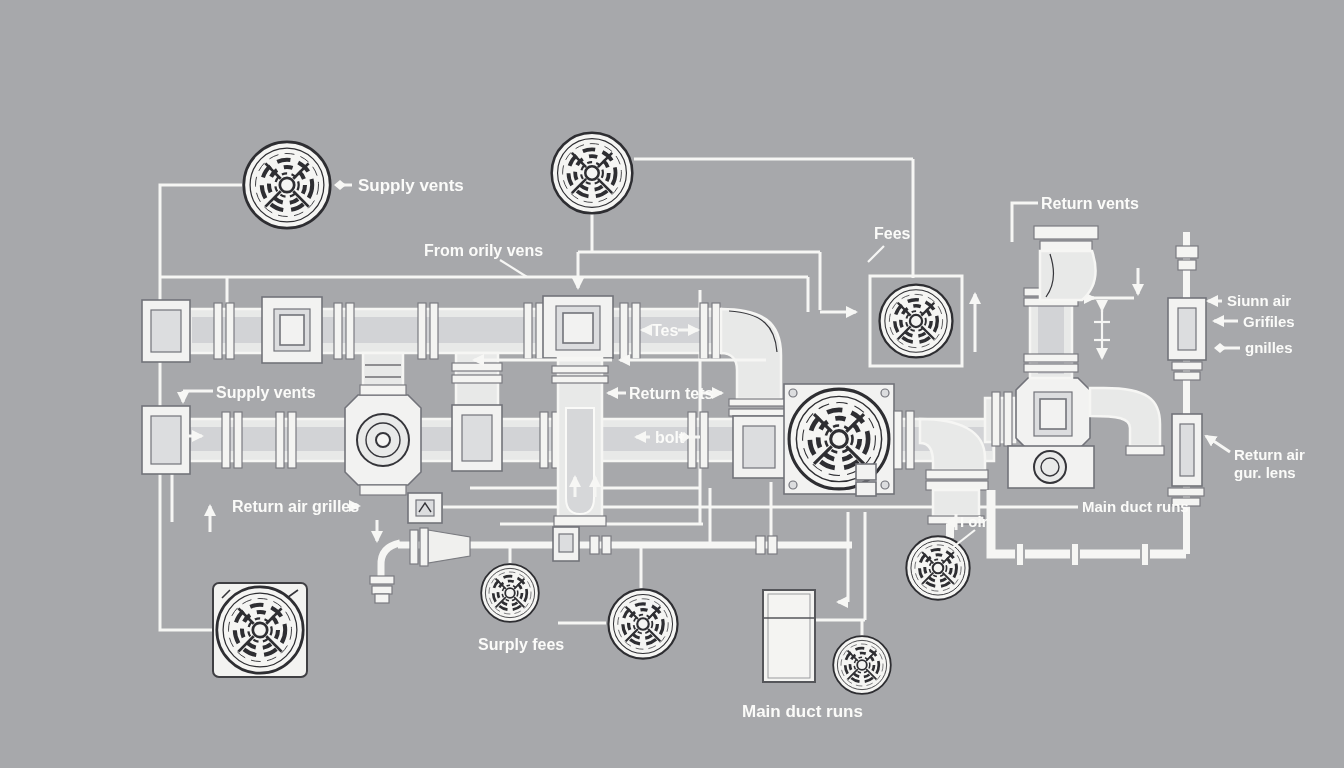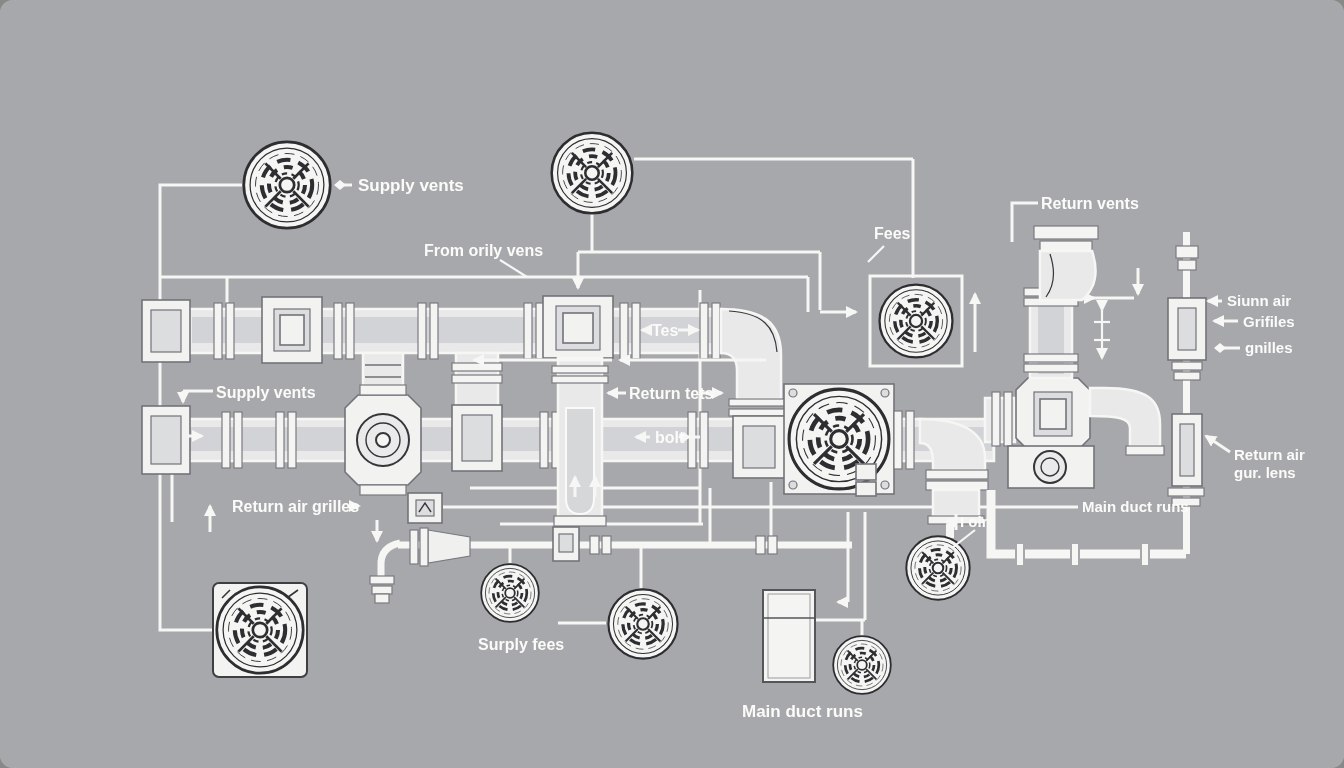--- a/index.html
+++ b/index.html
@@ -1,16 +1,16 @@
 <!DOCTYPE html>
 <html style="--bg: #a7a8ab; --line: #f6f6f4; --text: #fbfbf9;"><head>
 <meta charset="utf-8">
 <style>
   html,body{margin:0;padding:0;background:#888;}
-  #stage{width:1344px;height:768px;position:relative;background:var(--bg,#a7a8ab);overflow:hidden;border-radius:13px;}
+  #stage{width:1344px;height:768px;position:relative;background:var(--bg,#a7a8ab);overflow:hidden;}
   svg{display:block;}
   .ln{stroke:var(--line,#f6f6f4);stroke-width:3;fill:none;}
   .ln2{stroke:var(--line,#f6f6f4);stroke-width:2.2;fill:none;}
   .pipe{stroke:var(--line,#f6f6f4);stroke-width:7;fill:none;}
   .thick{stroke:var(--line,#f6f6f4);stroke-width:9;fill:none;}
   .duct{fill:#e8e9e8;stroke:var(--line,#f6f6f4);stroke-width:2.5;}
   .panel{fill:#d2d3d6;stroke:none;}
   .boxc{fill:#f2f2f1;stroke:#72737a;stroke-width:1.6;}
   .boxin{fill:#dcdddf;stroke:#72737a;stroke-width:1.2;}
   .flg{fill:#f4f4f2;stroke:#7a7b80;stroke-width:1.2;}

